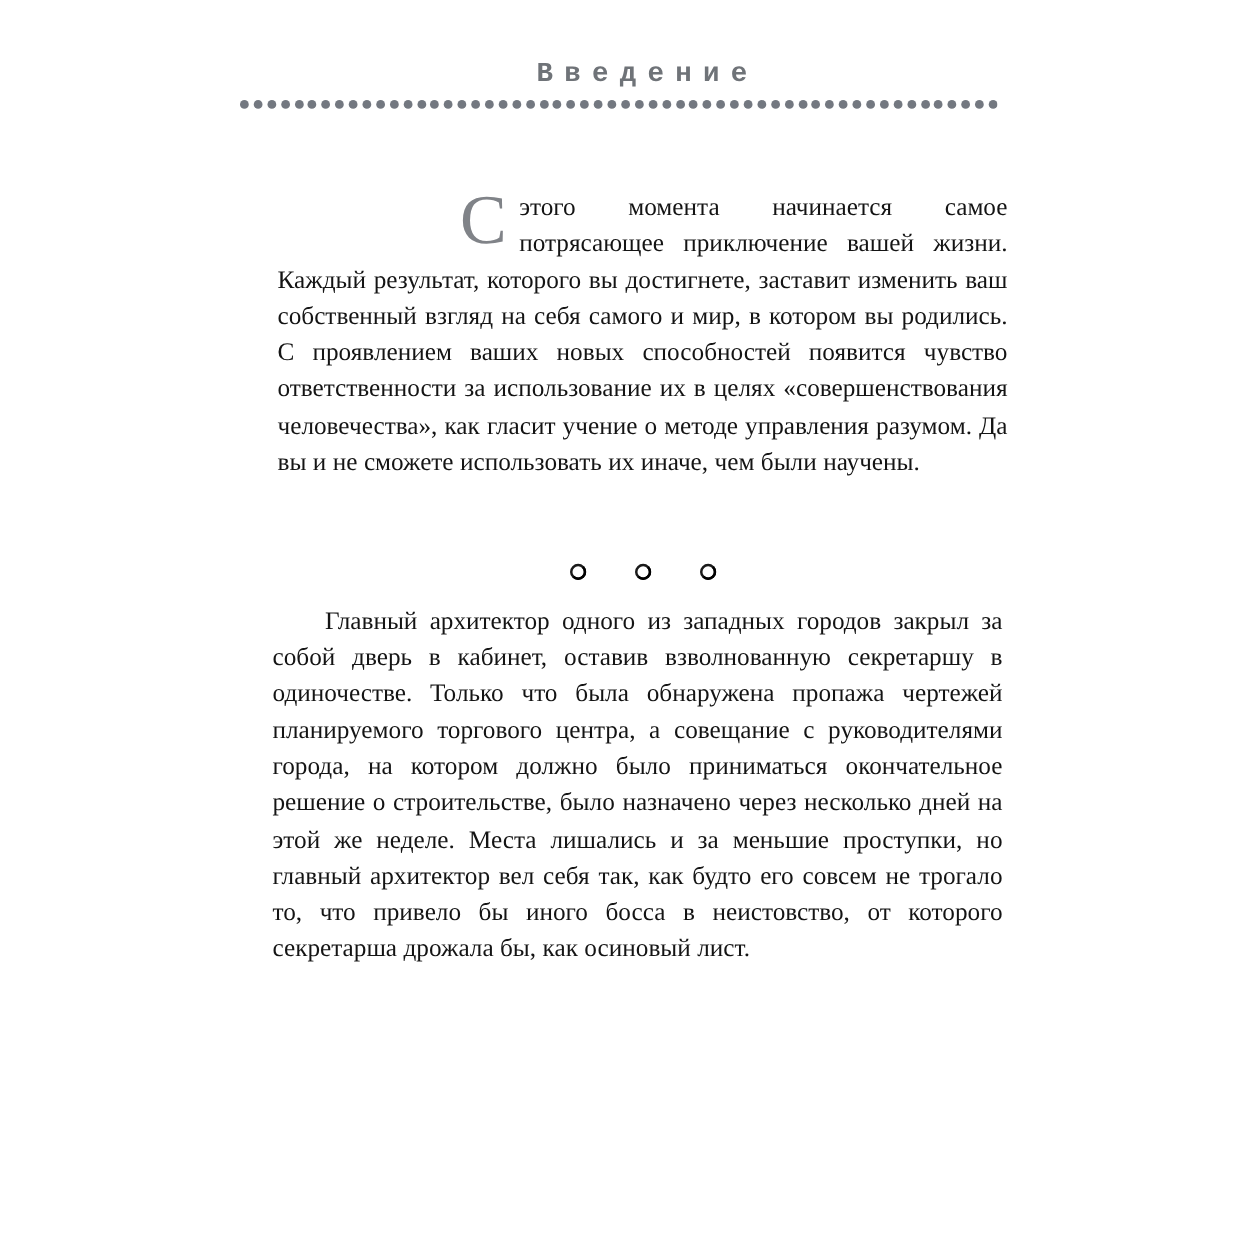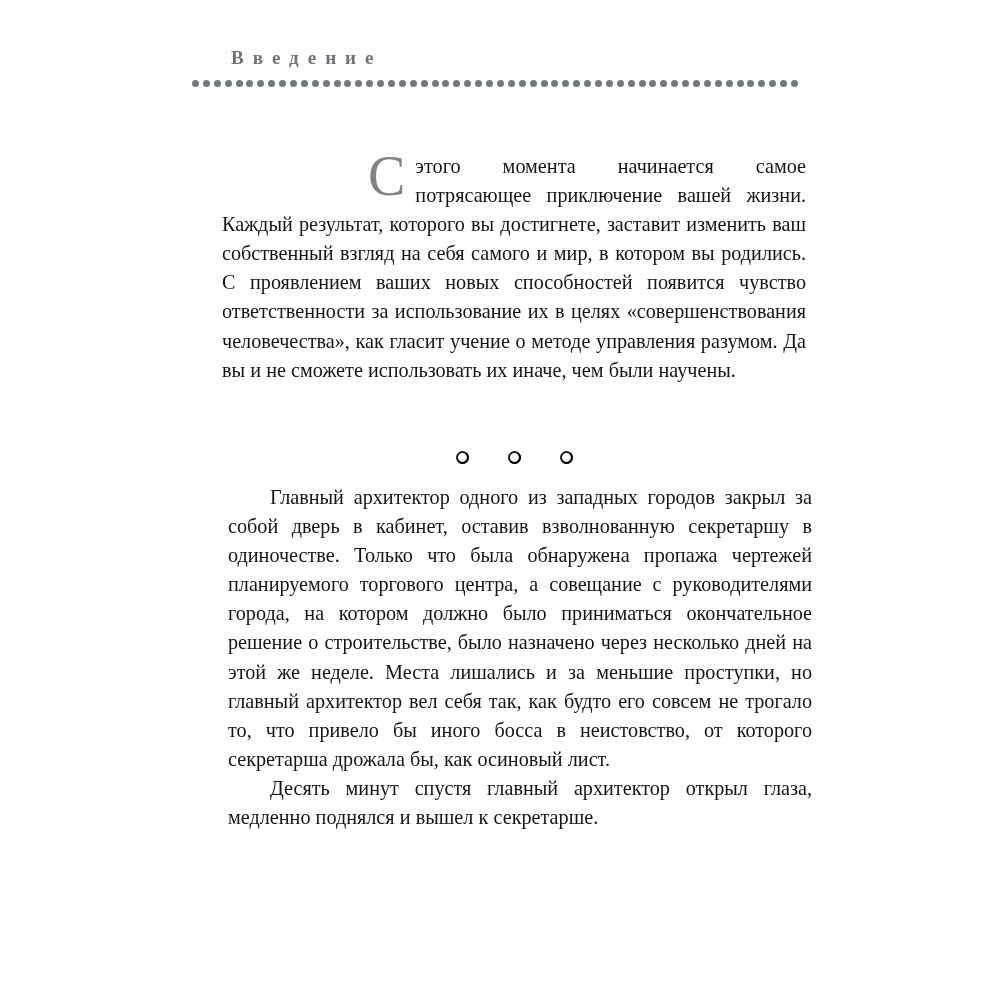--- a/index.html
+++ b/index.html
@@ -21,22 +21,23 @@
     height: 1000px;
     background: #ffffff;
   }
 
   
   .chapter-title {
     position: absolute;
     left: 222px;
     top: 28px;
     width: 583px;
-    font-family: Liberation Serif, serif;
-    font-size: 19px;
+    text-align: center;
+    font-family: Liberation Mono, monospace;
+    font-size: 22px;
     font-weight: 700;
     letter-spacing: 9px;
     text-indent: 9px;
     color: #6f7378;
     line-height: 34px;
     white-space: nowrap;
   }
 
   .title-rule {
     position: absolute;
@@ -125,21 +126,21 @@
     border: 2px solid transparent;
     border-right-color: #000;
     border-bottom-color: #000;
     box-sizing: content-box;
     transform: translate(-2px, -2px);
   }
 
   
   .text-column-2 {
     position: absolute;
-    left: 228px;
+    left: 218px;
     top: 483px;
     width: 584px;
   }
 </style>
 </head>
 <body style="background: rgb(255, 255, 255);">
 
 <div class="page">
 
   <h1 class="chapter-title" style="color: rgb(111, 115, 120);">Введение</h1>
@@ -208,16 +209,15 @@
   </div>
 
   <div class="ornament">
     <span class="ring" style="border-color: rgb(27, 27, 27);"></span>
     <span class="ring" style="border-color: rgb(27, 27, 27);"></span>
     <span class="ring" style="border-color: rgb(27, 27, 27);"></span>
   </div>
 
   <div class="text-column-2">
     <p class="body-par">Главный архитектор одного из западных городов закрыл за собой дверь в кабинет, оставив взволнованную секретаршу в одиночестве. Только что была обнаружена пропажа чертежей планируемого торгового центра, а совещание с руководителями города, на котором должно было приниматься окончательное решение о строительстве, было назначено через несколько дней на этой же неделе. Места лишались и за меньшие проступки, но главный архитектор вел себя так, как будто его совсем не трогало то, что привело бы иного босса в неистовство, от которого секретарша дрожала бы, как осиновый лист.</p>
-    <p class="body-par">Десять минут спустя главный архитектор открыл глаза, медленно поднялся и вышел к секретарше.</p>
   </div>
 
 </div>
 
 </body></html>

